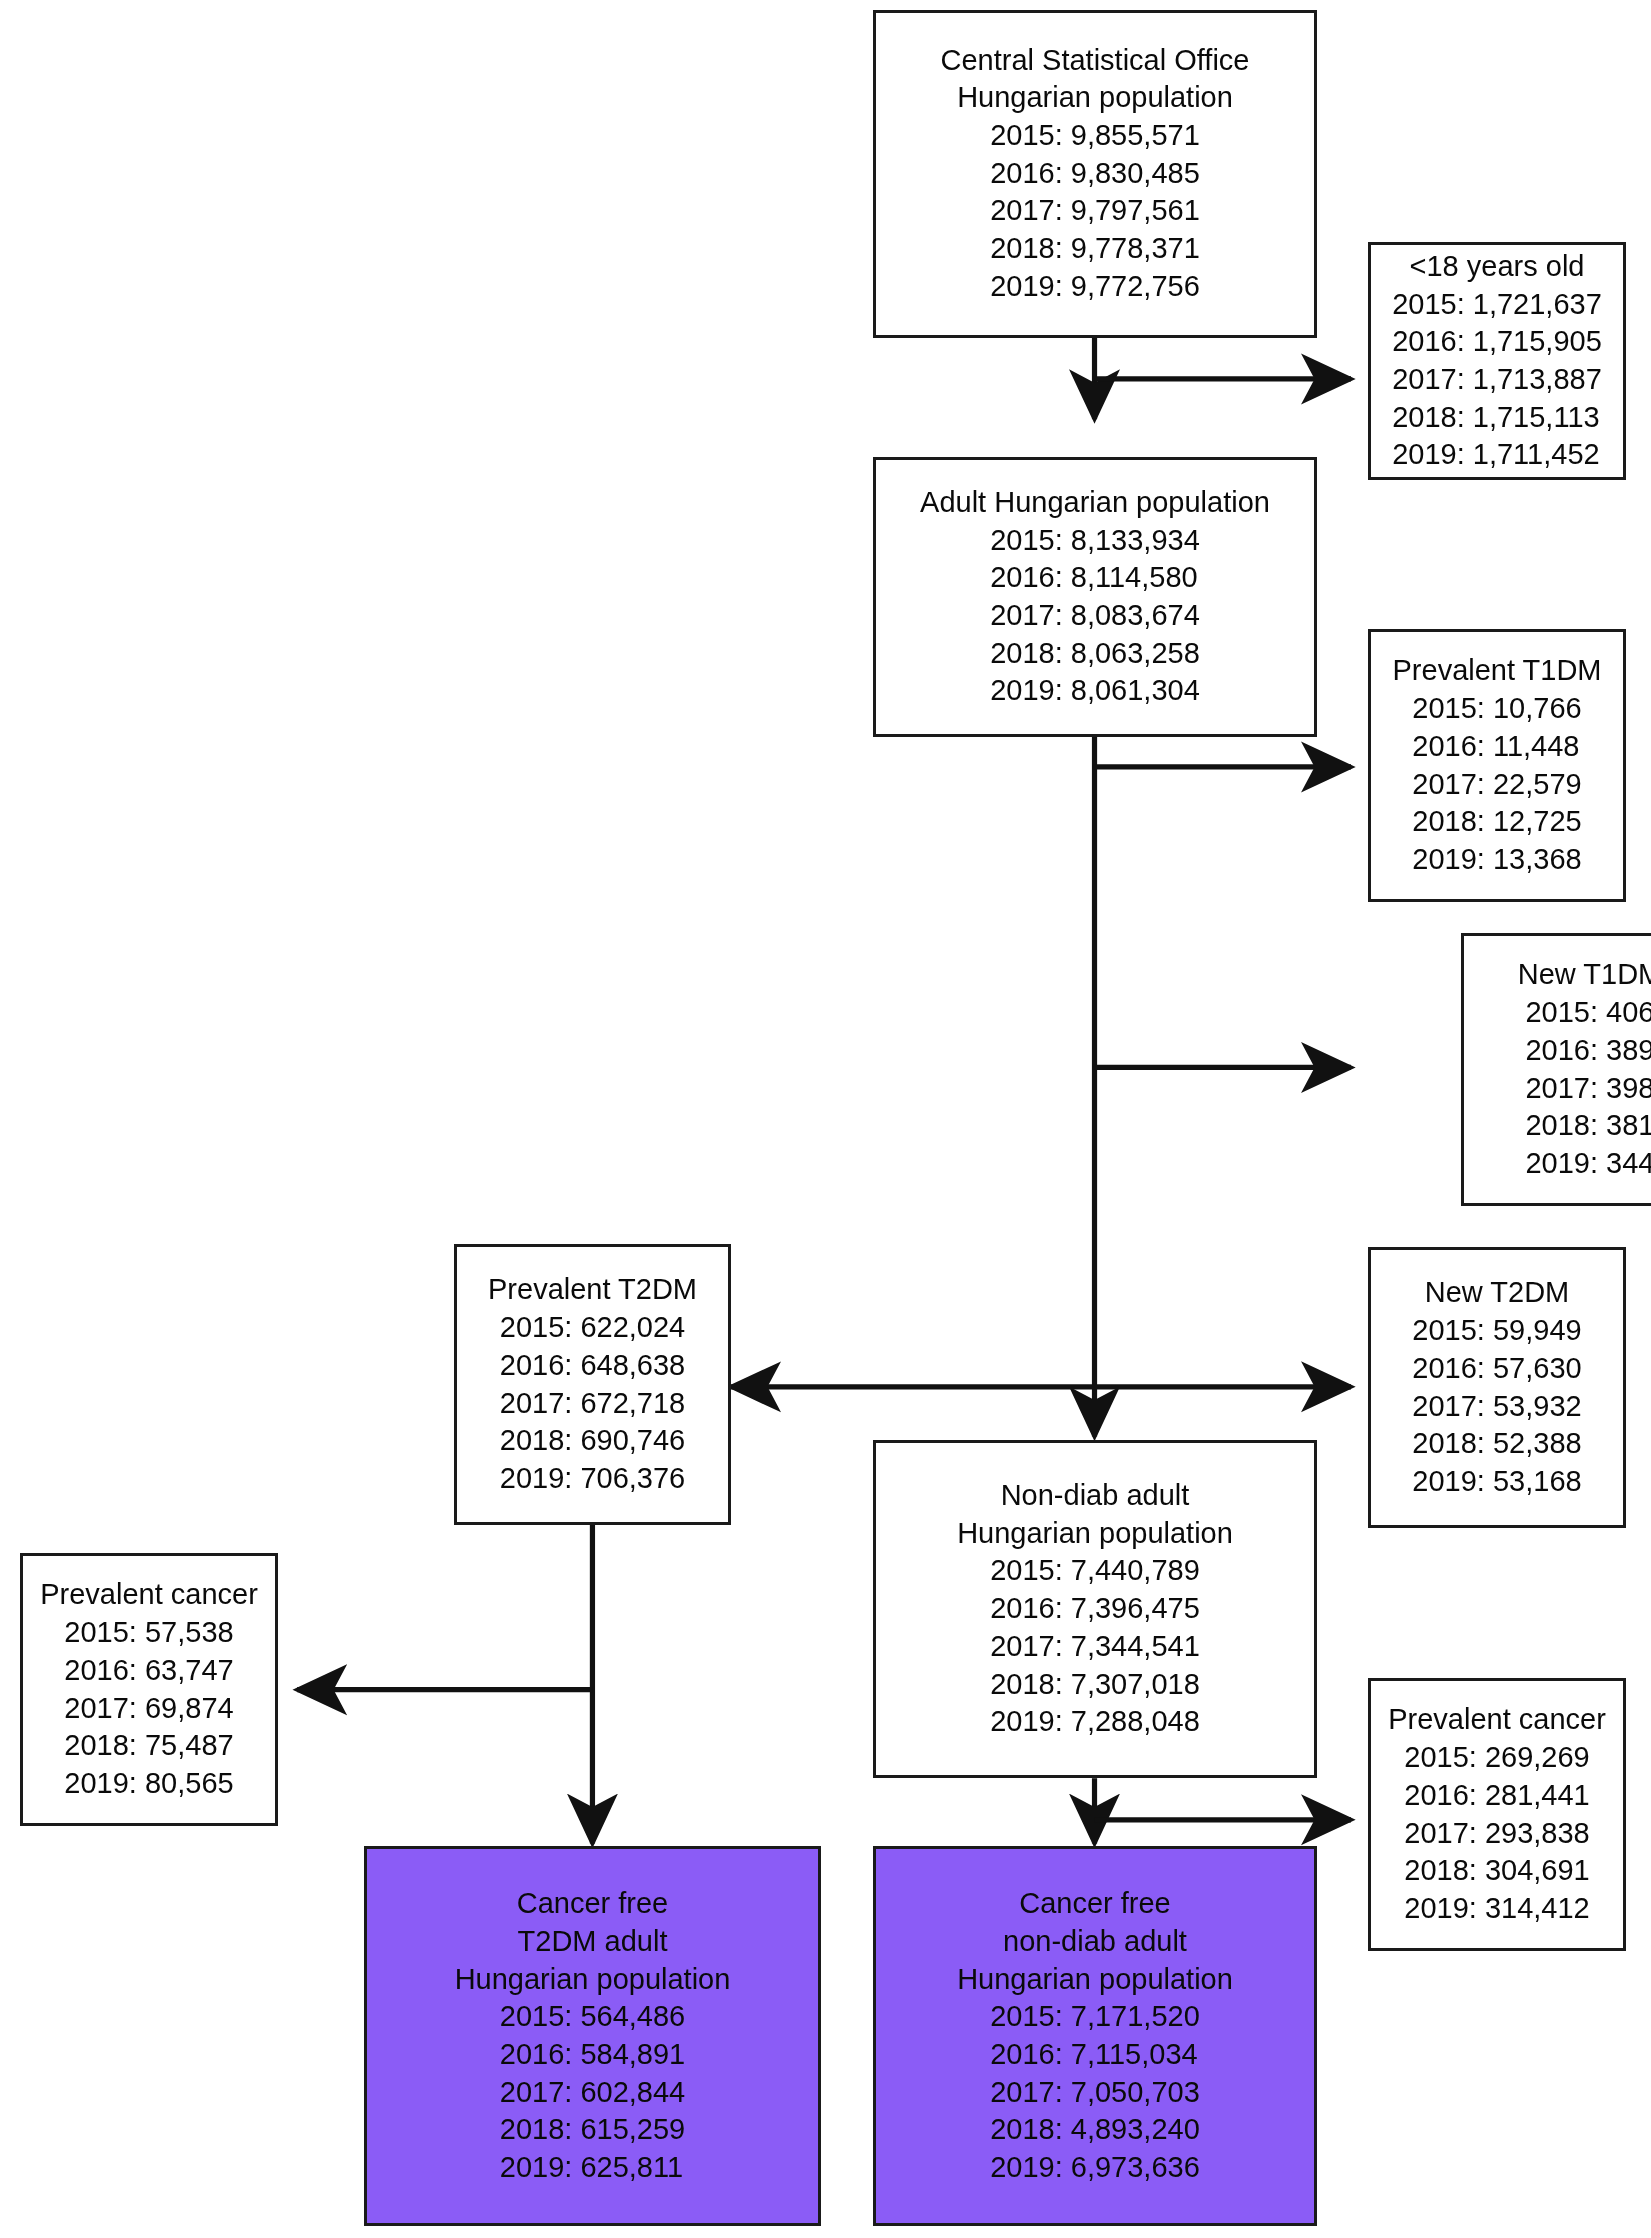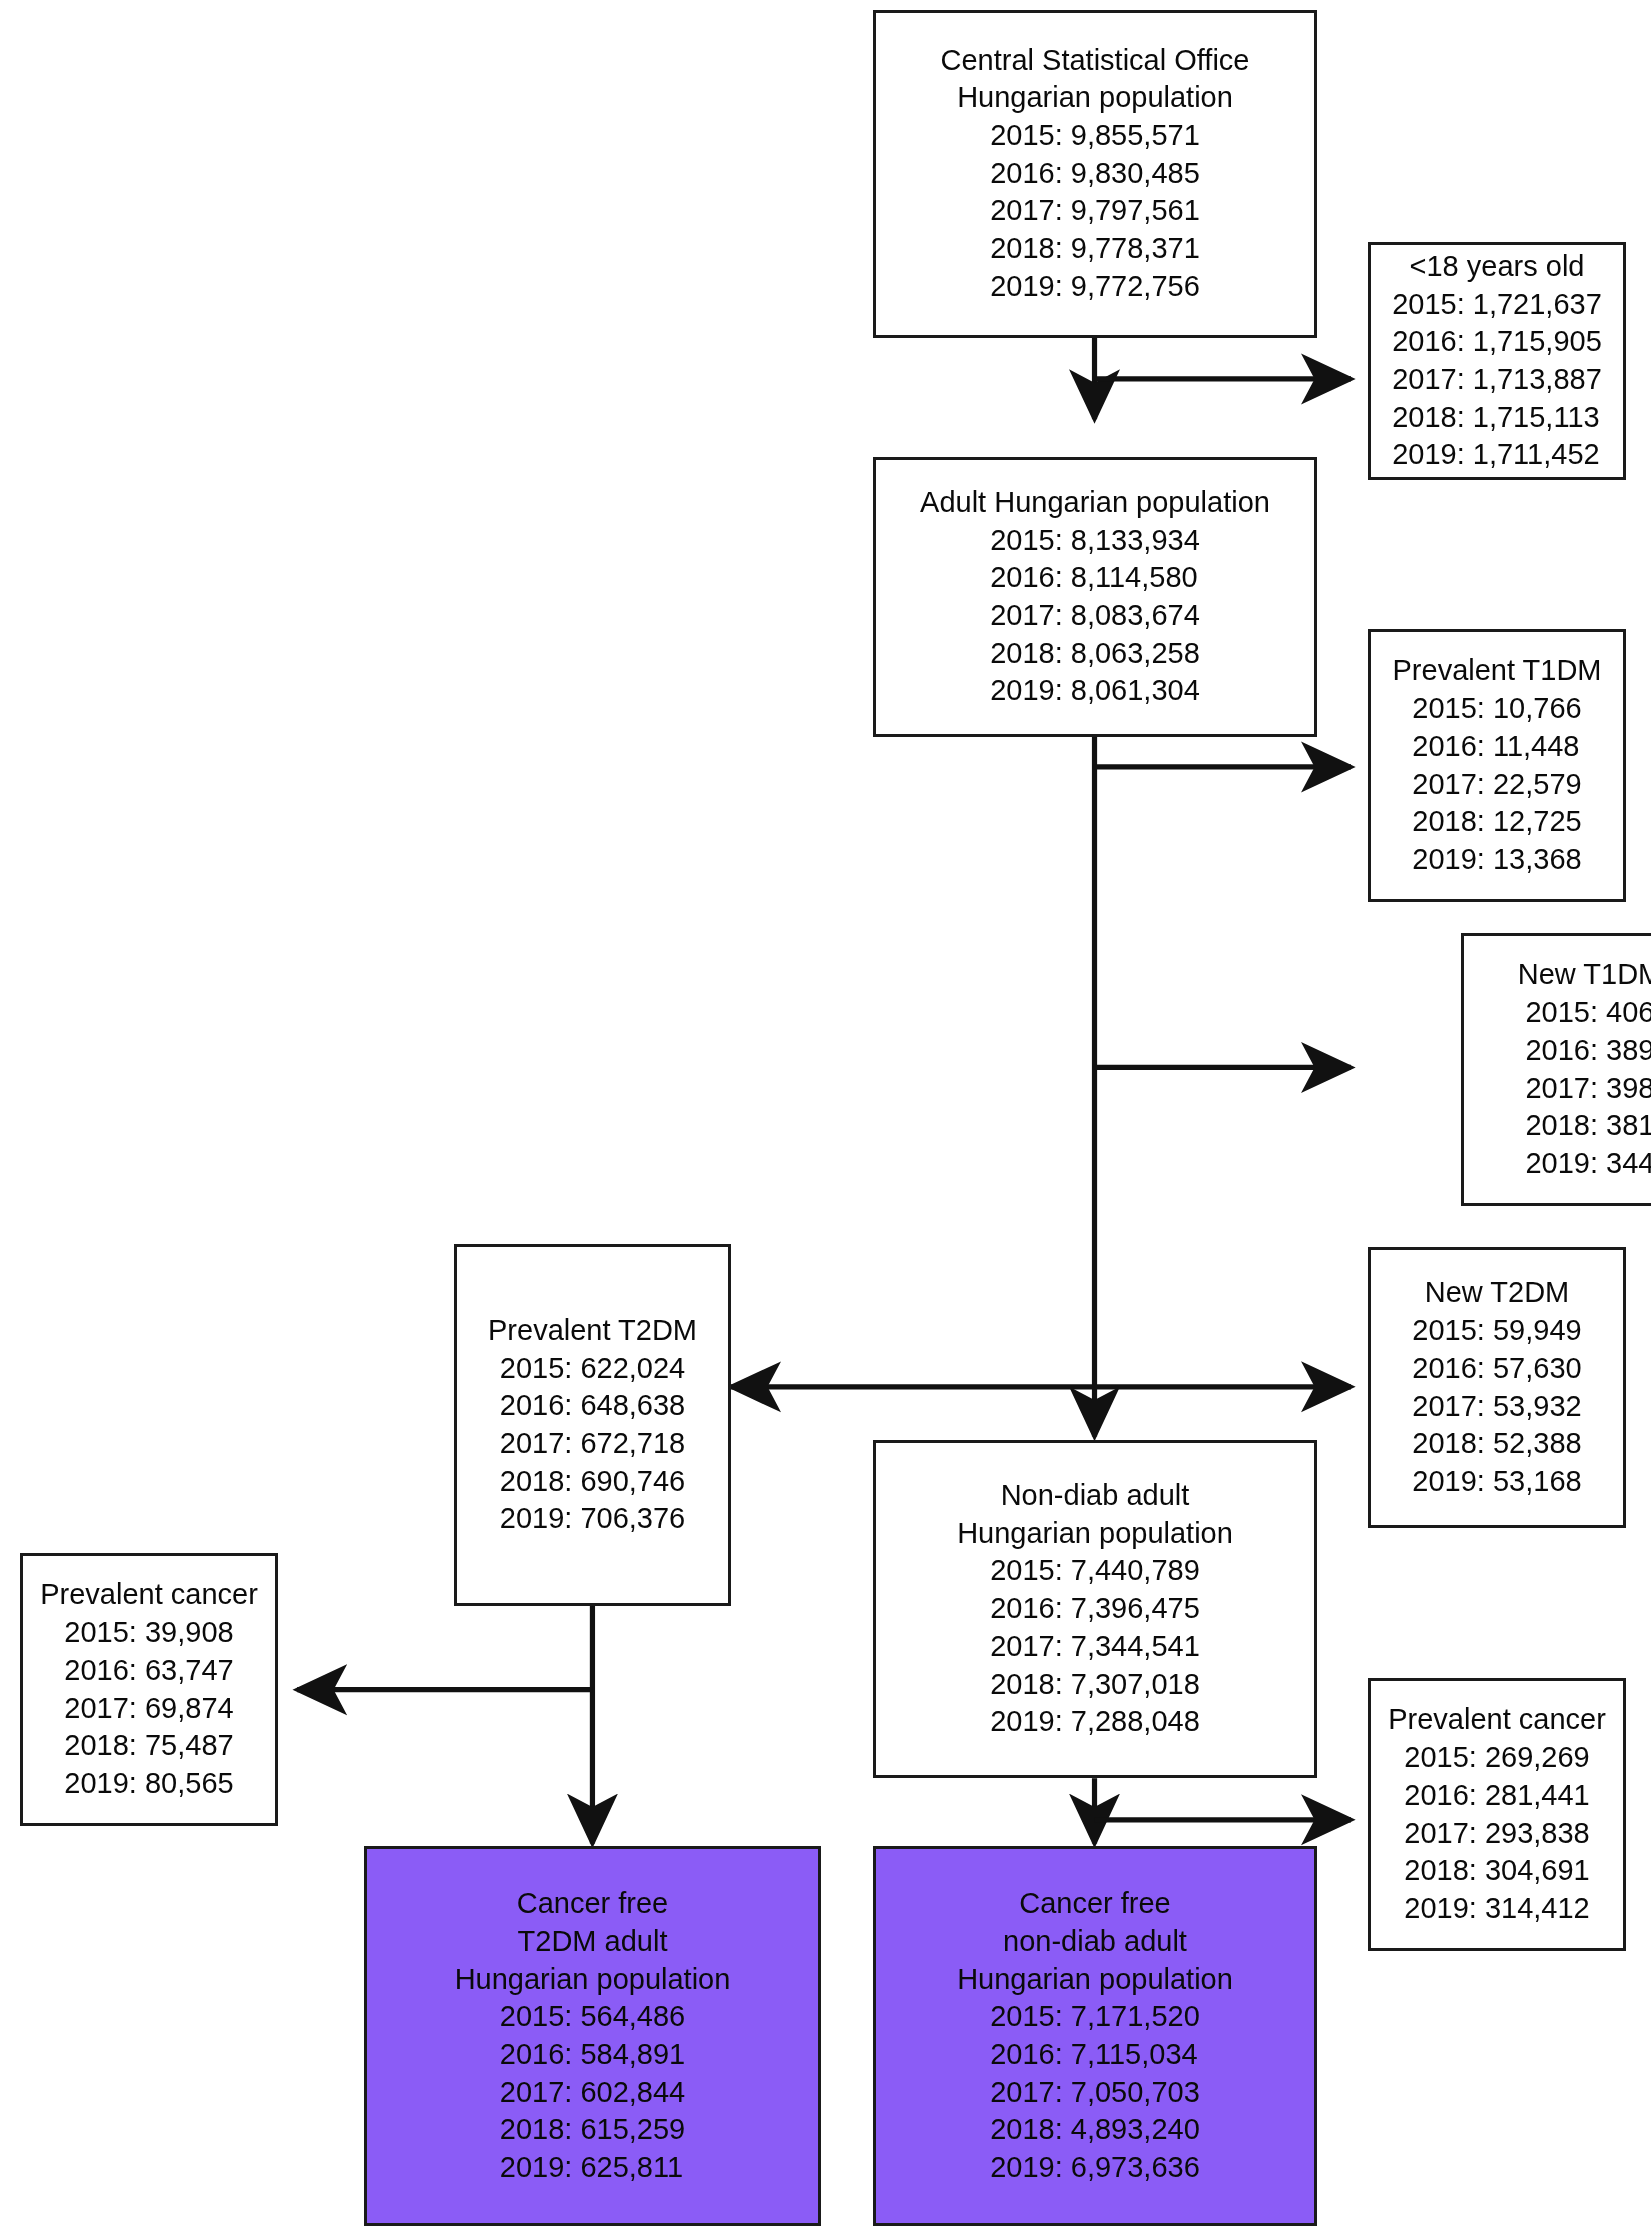--- a/index.html
+++ b/index.html
@@ -140,21 +140,21 @@
     <div class="title">New T1DM</div>
     <div class="rows">
       <div class="row">2015: 406</div>
       <div class="row">2016: 389</div>
       <div class="row">2017: 398</div>
       <div class="row">2018: 381</div>
       <div class="row">2019: 344</div>
     </div>
   </div>
 
-  <div class="node" style="left:454px; top:1244px; width:277px; height:362px;">
+  <div class="node" style="left:454px; top:1244px; width:277px; height:281px;">
     <div class="title">Prevalent T2DM</div>
     <div class="rows">
       <div class="row">2015: 622,024</div>
       <div class="row">2016: 648,638</div>
       <div class="row">2017: 672,718</div>
       <div class="row">2018: 690,746</div>
       <div class="row">2019: 706,376</div>
     </div>
   </div>
 
@@ -177,21 +177,21 @@
       <div class="row">2016: 7,396,475</div>
       <div class="row">2017: 7,344,541</div>
       <div class="row">2018: 7,307,018</div>
       <div class="row">2019: 7,288,048</div>
     </div>
   </div>
 
   <div class="node" style="left:20px; top:1553px; width:258px; height:273px;">
     <div class="title">Prevalent cancer</div>
     <div class="rows">
-      <div class="row">2015: 39,908</div>
+      <div class="row">2015: 57,538</div>
       <div class="row">2016: 63,747</div>
       <div class="row">2017: 69,874</div>
       <div class="row">2018: 75,487</div>
       <div class="row">2019: 80,565</div>
     </div>
   </div>
 
   <div class="node" style="left:1368px; top:1678px; width:258px; height:273px;">
     <div class="title">Prevalent cancer</div>
     <div class="rows">

